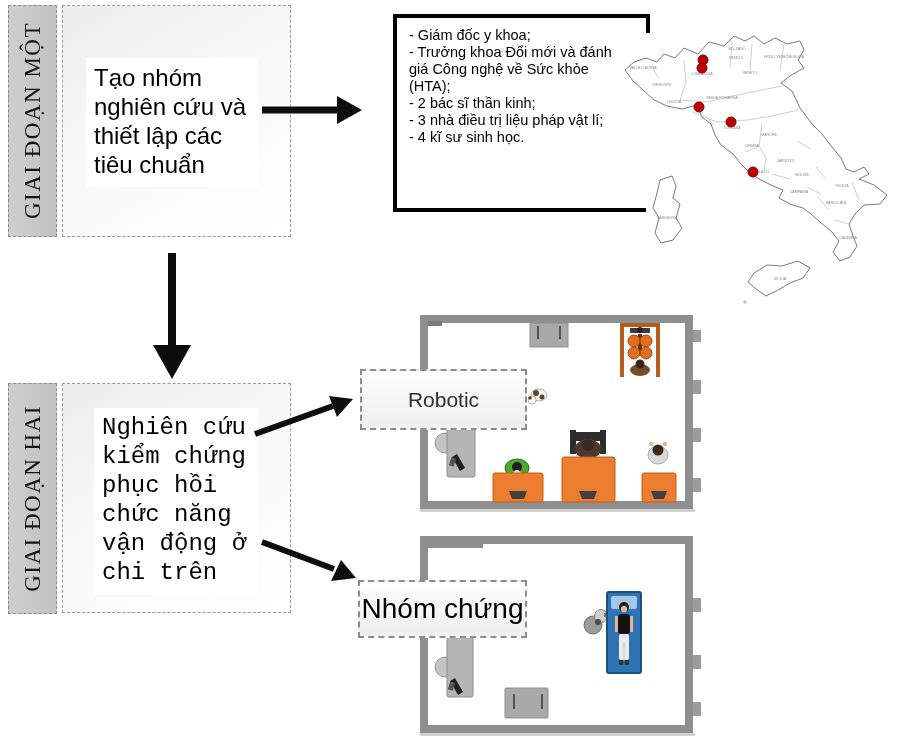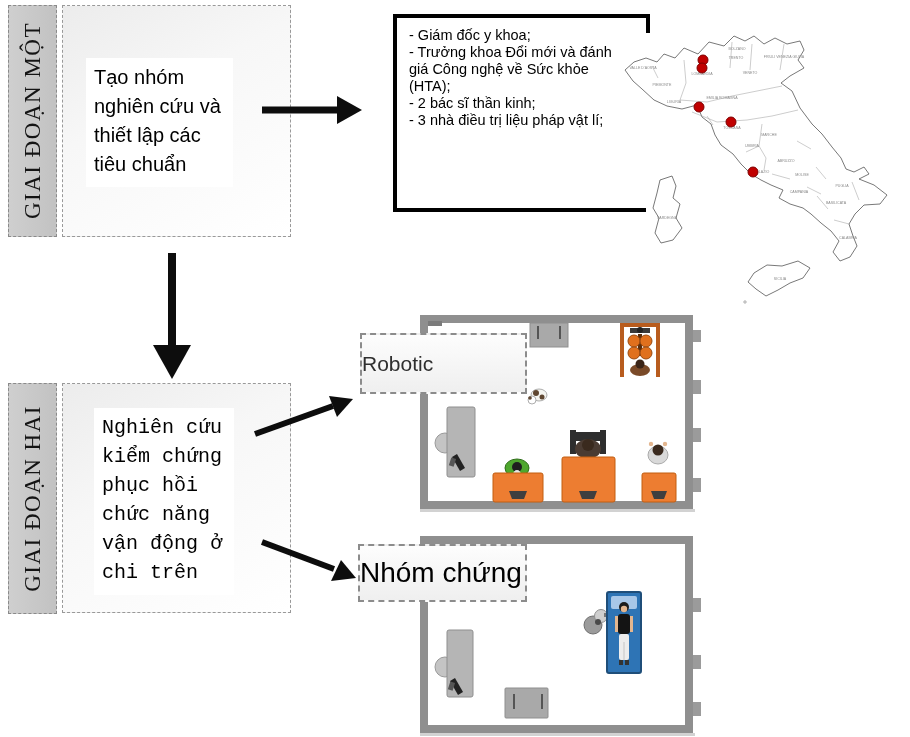--- a/index.html
+++ b/index.html
@@ -13,36 +13,36 @@
                   font-family:"Liberation Serif","DejaVu Serif",serif;
                   font-size:23px;letter-spacing:1.5px;color:#141414;white-space:nowrap;}
   #bar1{top:5px;height:230px;}
   #bar2{top:383px;height:229px;}
 
   
   .phase-box{position:absolute;left:62px;width:227px;border:1px dashed #999;
              background:linear-gradient(150deg,#ececec 0%,#f7f7f7 40%,#ffffff 100%);}
   #box1{top:5px;height:230px;}
   #box2{top:383px;height:228px;}
-  .phase-text{position:absolute;white-space:pre-line;font-size:20px;line-height:29px;color:#000;
+  .phase-text{position:absolute;white-space:pre-line;font-size:24px;line-height:29px;color:#000;
               background:#fff;padding:5px 12px 8px 8px;}
   #ptext1{left:86px;top:58px;}
   #ptext2{left:94px;top:408px;font-family:Liberation Mono, monospace;}
 
   
   .expert-box{position:absolute;left:393px;top:14px;width:237px;height:176px;
               border:4px solid #000;border-right:none;background:#fff;
               padding:9px 0 5px 12px;}
   .expert-box .line{font-size:14.5px;line-height:17px;color:#000;width:218px;}
   .expert-corner{position:absolute;left:646px;top:14px;width:4px;height:19px;background:#000;}
 
   
   .room-label{position:absolute;border:2px dashed #8c8c8c;
               background:linear-gradient(180deg,#fdfdfd,#efefef);
-              display:flex;align-items:center;z-index:6;}
+              display:flex;align-items:center;justify-content:center;z-index:6;margin-top:36px;}
   #label-robotic{left:360px;top:333px;width:163px;height:57px;font-size:21px;color:#2f2f2f;}
   #label-control{left:358px;top:544px;width:165px;height:54px;font-size:28px;color:#000;}
 
   .overlay{position:absolute;left:0;top:0;z-index:5;pointer-events:none;}
   .room-svg{position:absolute;z-index:1;}
   #map-svg{position:absolute;left:612px;top:28px;z-index:1;}
   #map-region-labels text{font-size:3.6px;fill:#8a8a8a;text-anchor:middle;
                           font-family:"Liberation Sans",sans-serif;}
 </style>
 </head>
@@ -57,20 +57,21 @@
   <div class="phase-text" id="ptext1">Tạo nhóm
 nghiên cứu và
 thiết lập các
 tiêu chuẩn</div>
 
   <div class="expert-box">
     <div class="line">- Giám đốc y khoa;</div>
     <div class="line">- Trưởng khoa Đổi mới và đánh giá Công nghệ về Sức khỏe (HTA);</div>
     <div class="line">- 2 bác sĩ thần kinh;</div>
     <div class="line">- 3 nhà điều trị liệu pháp vật lí;</div>
+    <div class="line">- 4 kĩ sư sinh học.</div>
   </div>
   <div class="expert-corner"></div>
 
   <div class="phase-bar" id="bar2">
     <span>GIAI ĐOẠN HAI</span>
   </div>
   <div class="phase-box" id="box2"></div>
   <div class="phase-text" id="ptext2">Nghiên cứu
 kiểm chứng
 phục hồi

